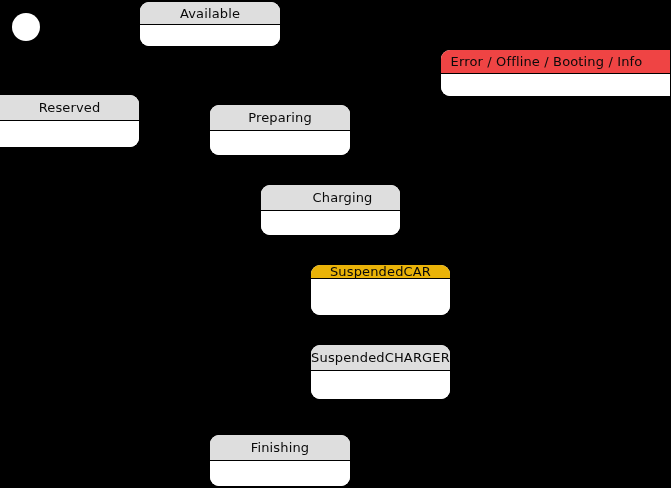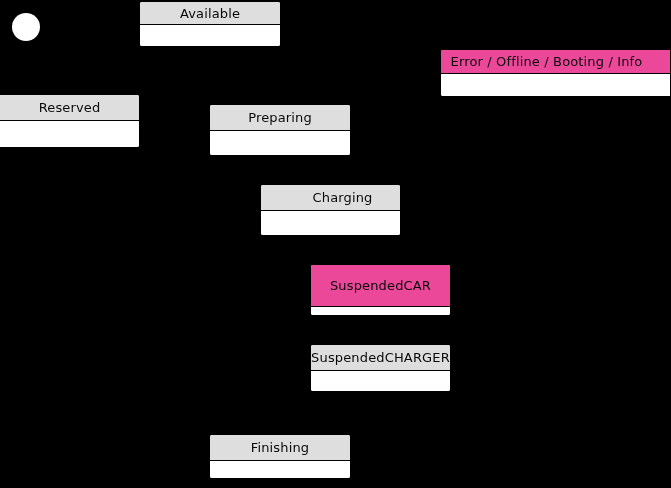--- a/index.html
+++ b/index.html
@@ -21,21 +21,21 @@
   .initial-node {
     position: absolute;
     border-radius: 50%;
     background: #ffffff;
   }
 
   
   .state-box {
     position: absolute;
     box-sizing: border-box;
-    border-radius: 2px;
+    border-radius: 9px;
     background: #ffffff;
     overflow: hidden;
     display: flex;
     flex-direction: column;
   }
   .state-header {
     background: #dedede;
     color: #0a0a0a;
     text-align: center;
     font-size: 13px;
@@ -60,40 +60,40 @@
 </head>
 <body>
 
 <div id="canvas" style="background: rgb(0, 0, 0);">
     <div class="initial-node" style="left: 12px; top: 13px; width: 28px; height: 28px; background: rgb(255, 255, 255);"></div>
     <div class="state-box" style="left: 140px; top: 2px; width: 140px; height: 44px; background: rgb(255, 255, 255);">
       <div class="state-header" style="height: 23px; background: rgb(222, 222, 222); color: rgb(10, 10, 10); border-bottom-color: rgb(0, 0, 0);">Available</div>
       <div class="state-body" style="background: rgb(255, 255, 255);"></div>
     </div>
     <div class="state-box clip-right" style="left: 441px; top: 50px; width: 229px; height: 46px; background: rgb(255, 255, 255);">
-      <div class="state-header" style="height: 24px; background: #ec4899; color: rgb(10, 10, 10); border-bottom-color: rgb(0, 0, 0); padding-right: 18px;">Error / Offline / Booting / Info</div>
+      <div class="state-header" style="height: 24px; background: #ef4444; color: rgb(10, 10, 10); border-bottom-color: rgb(0, 0, 0); padding-right: 18px;">Error / Offline / Booting / Info</div>
       <div class="state-body" style="background: rgb(255, 255, 255);"></div>
     </div>
     <div class="state-box clip-left" style="left: -10px; top: 95px; width: 149px; height: 52px; background: rgb(255, 255, 255);">
       <div class="state-header" style="height: 26px; background: rgb(222, 222, 222); color: rgb(10, 10, 10); border-bottom-color: rgb(0, 0, 0); padding-left: 10px;">Reserved</div>
       <div class="state-body" style="background: rgb(255, 255, 255);"></div>
     </div>
     <div class="state-box" style="left: 210px; top: 105px; width: 140px; height: 50px; background: rgb(255, 255, 255);">
       <div class="state-header" style="height: 26px; background: rgb(222, 222, 222); color: rgb(10, 10, 10); border-bottom-color: rgb(0, 0, 0); text-align: right;">Preparing</div>
       <div class="state-body" style="background: rgb(255, 255, 255);"></div>
     </div>
     <div class="state-box" style="left: 261px; top: 185px; width: 139px; height: 50px; background: rgb(255, 255, 255);">
       <div class="state-header" style="height: 26px; background: rgb(222, 222, 222); color: rgb(10, 10, 10); border-bottom-color: rgb(0, 0, 0); padding-left: 24px;">Charging</div>
       <div class="state-body" style="background: rgb(255, 255, 255);"></div>
     </div>
     <div class="state-box" style="left: 311px; top: 265px; width: 139px; height: 50px; background: rgb(255, 255, 255);">
-      <div class="state-header" style="height: 42px; background: #ec4899; color: rgb(10, 10, 10); border-bottom-color: rgb(0, 0, 0);">SuspendedCAR</div>
+      <div class="state-header" style="height: 14px; background: #eab308; color: rgb(10, 10, 10); border-bottom-color: rgb(0, 0, 0);">SuspendedCAR</div>
       <div class="state-body" style="background: rgb(255, 255, 255);"></div>
     </div>
-    <div class="state-box" style="left: 311px; top: 345px; width: 139px; height: 46px; background: rgb(255, 255, 255);">
+    <div class="state-box" style="left: 311px; top: 345px; width: 139px; height: 54px; background: rgb(255, 255, 255);">
       <div class="state-header" style="height: 26px; background: rgb(222, 222, 222); color: rgb(10, 10, 10); border-bottom-color: rgb(0, 0, 0);">SuspendedCHARGER</div>
       <div class="state-body" style="background: rgb(255, 255, 255);"></div>
     </div>
-    <div class="state-box" style="left: 210px; top: 435px; width: 140px; height: 43px; background: rgb(255, 255, 255);">
+    <div class="state-box" style="left: 210px; top: 435px; width: 140px; height: 51px; background: rgb(255, 255, 255);">
       <div class="state-header" style="height: 26px; background: rgb(222, 222, 222); color: rgb(10, 10, 10); border-bottom-color: rgb(0, 0, 0);">Finishing</div>
       <div class="state-body" style="background: rgb(255, 255, 255);"></div>
     </div>
   </div>
 
 </body></html>

